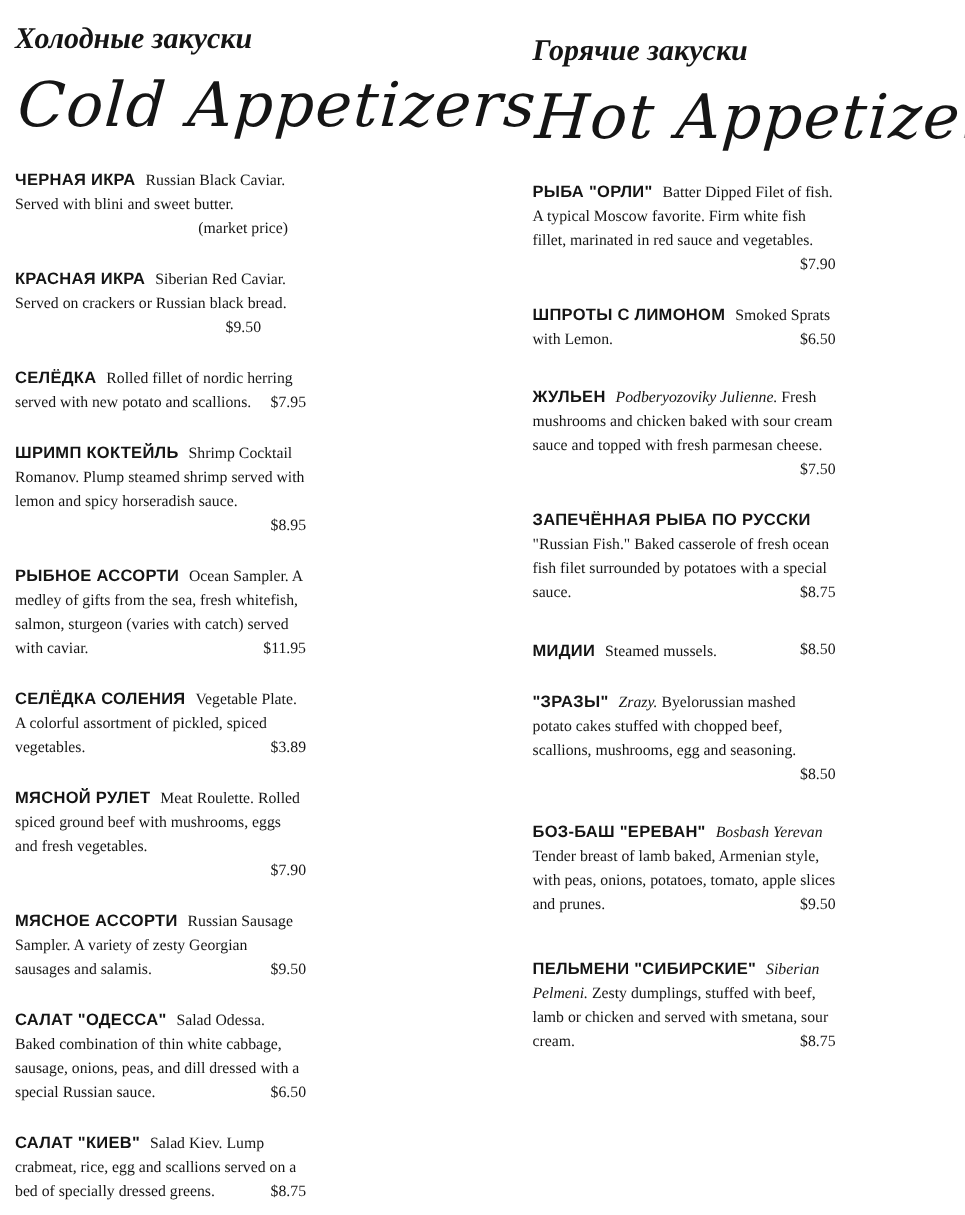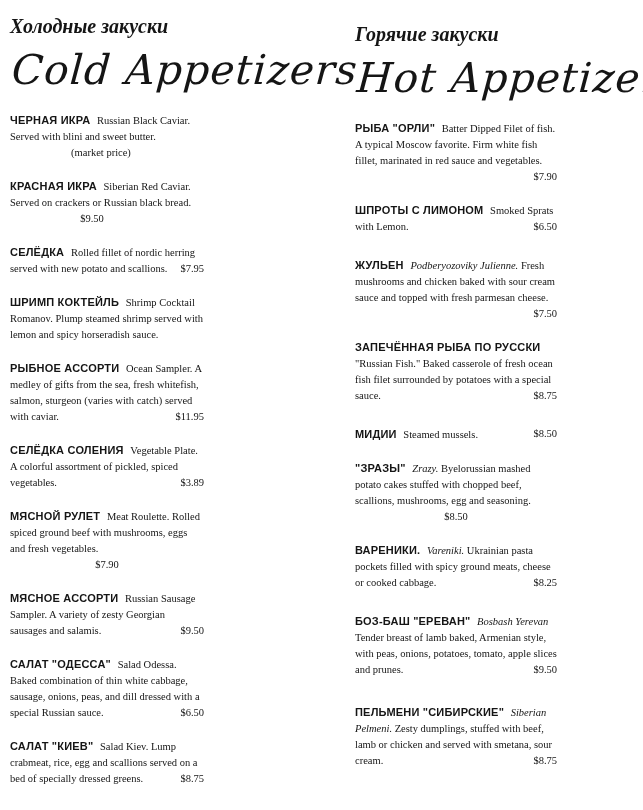--- a/index.html
+++ b/index.html
@@ -33,21 +33,21 @@
   .item { margin:0 0 17px 0; }
   .item p { margin:0; font-size:10.5px; line-height:16px; }
   .item p::after { content:""; display:block; clear:both; }
   .name {
     font-family:"Liberation Sans", sans-serif;
     font-weight:700; font-size:11px;
     letter-spacing:0.2px; margin-right:4px;
   }
   .lead { font-style:italic; }
   .price { float:right; padding-left:8px; }
-  .price-line { font-size:10.5px; line-height:16px; text-align:center; }
+  .price-line { font-size:10.5px; line-height:16px; text-align:right; }
   .pr-sm { padding-right:12px; }
   .pr-md { padding-right:30px; }
   .mt-sm { margin-top:22px; }
   .mt-md { margin-top:26px; }
 </style>
 </head>
 <body>
 
 <div class="col col-left">
   <h1 class="title-ru">Холодные закуски</h1>
@@ -67,20 +67,21 @@
 
   <div class="item">
     <p><span class="name">СЕЛЁДКА</span>
        <span>Rolled fillet of nordic herring served with new potato and scallions.</span>
        <span class="price">$7.95</span></p>
   </div>
 
   <div class="item">
     <p><span class="name">ШРИМП КОКТЕЙЛЬ</span>
        <span>Shrimp Cocktail Romanov. Plump steamed shrimp served with lemon and spicy horseradish sauce.</span></p>
+    <div class="price-line">$8.95</div>
   </div>
 
   <div class="item">
     <p><span class="name">РЫБНОЕ АССОРТИ</span>
        <span>Ocean Sampler. A medley of gifts from the sea, fresh whitefish, salmon, sturgeon (varies with catch) served with caviar.</span>
        <span class="price">$11.95</span></p>
   </div>
 
   <div class="item">
     <p><span class="name">СЕЛЁДКА СОЛЕНИЯ</span>
@@ -156,26 +157,20 @@
        <span class="price">$8.50</span></p>
   </div>
 
   <div class="item">
     <p><span class="name">"ЗРАЗЫ"</span>
        <span class="lead">Zrazy.</span>
        <span>Byelorussian mashed potato cakes stuffed with chopped beef, scallions, mushrooms, egg and seasoning.</span></p>
     <div class="price-line">$8.50</div>
   </div>
 
-  <div class="item">
-    <p><span class="name">ВАРЕНИКИ.</span>
-       <span class="lead">Vareniki.</span>
-       <span>Ukrainian pasta pockets filled with spicy ground meats, cheese or cooked cabbage.</span>
-       <span class="price">$8.25</span></p>
-  </div>
 
   <div class="item mt-sm">
     <p><span class="name">БОЗ-БАШ "ЕРЕВАН"</span>
        <span class="lead">Bosbash Yerevan</span>
        <span>Tender breast of lamb baked, Armenian style, with peas, onions, potatoes, tomato, apple slices and prunes.</span>
        <span class="price">$9.50</span></p>
   </div>
 
   <div class="item mt-md">
     <p><span class="name">ПЕЛЬМЕНИ "СИБИРСКИЕ"</span>

